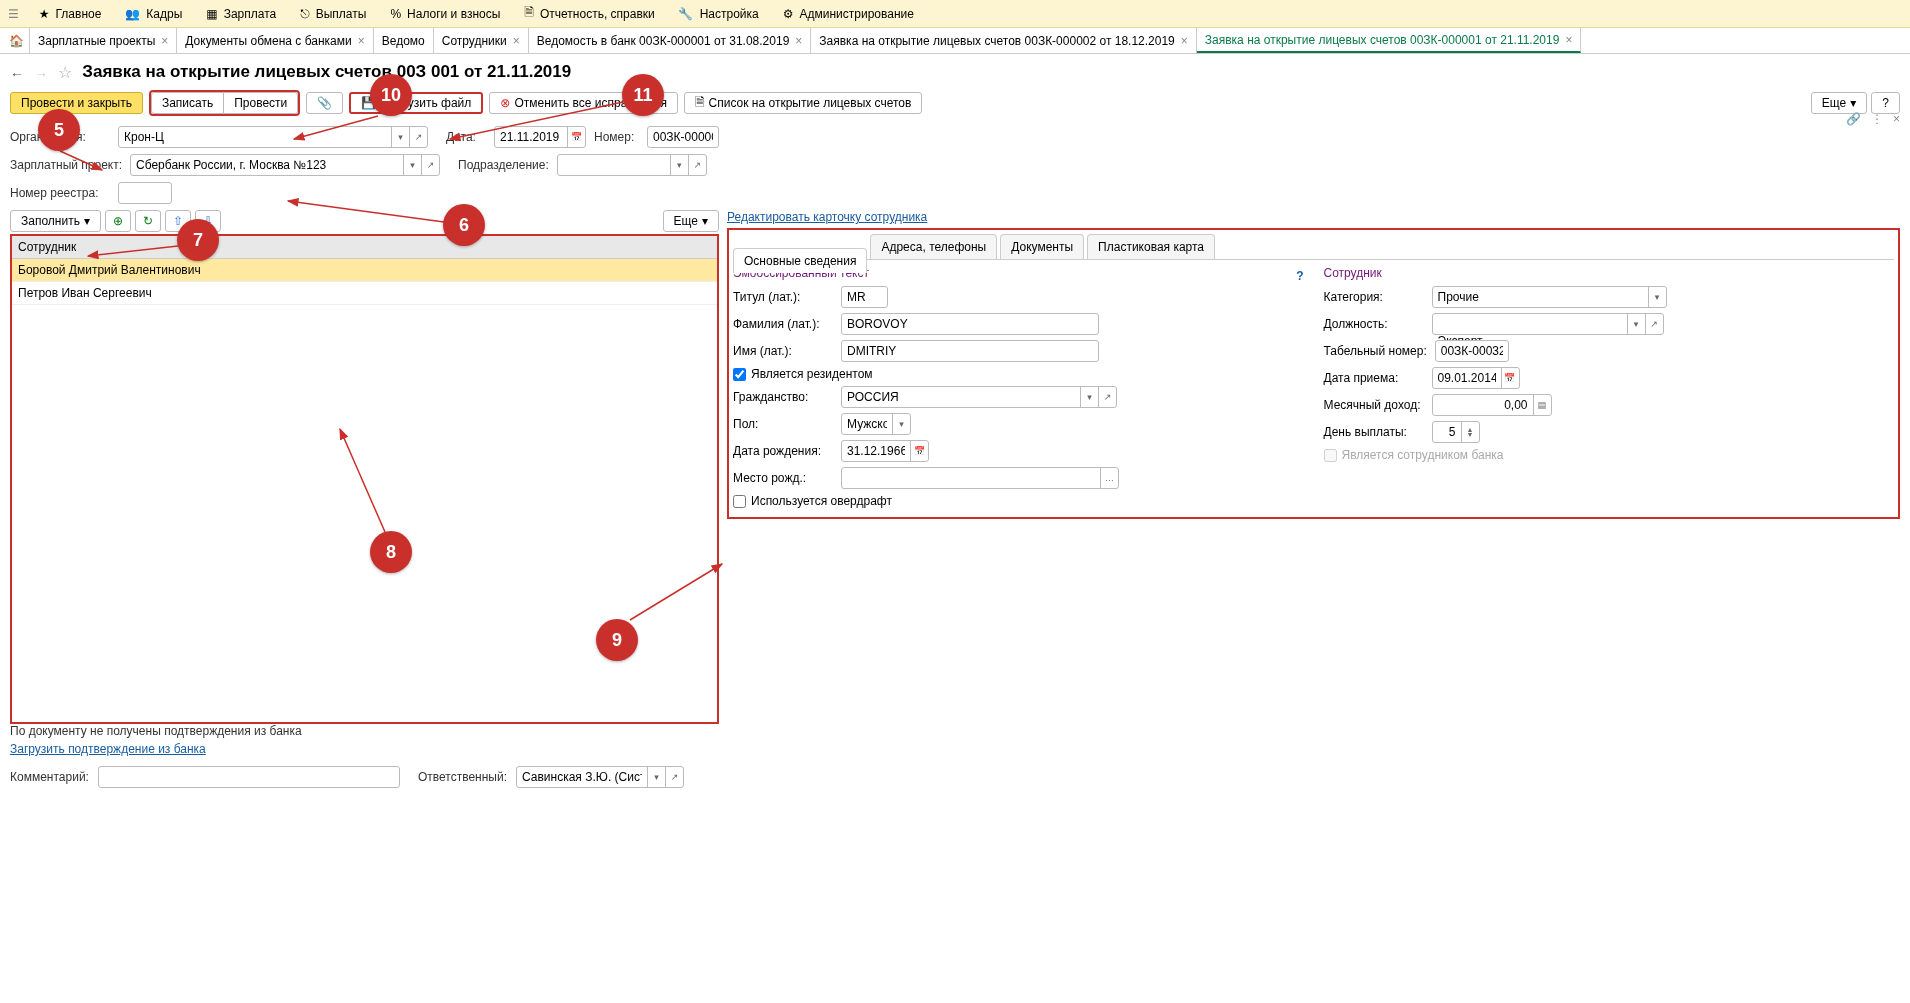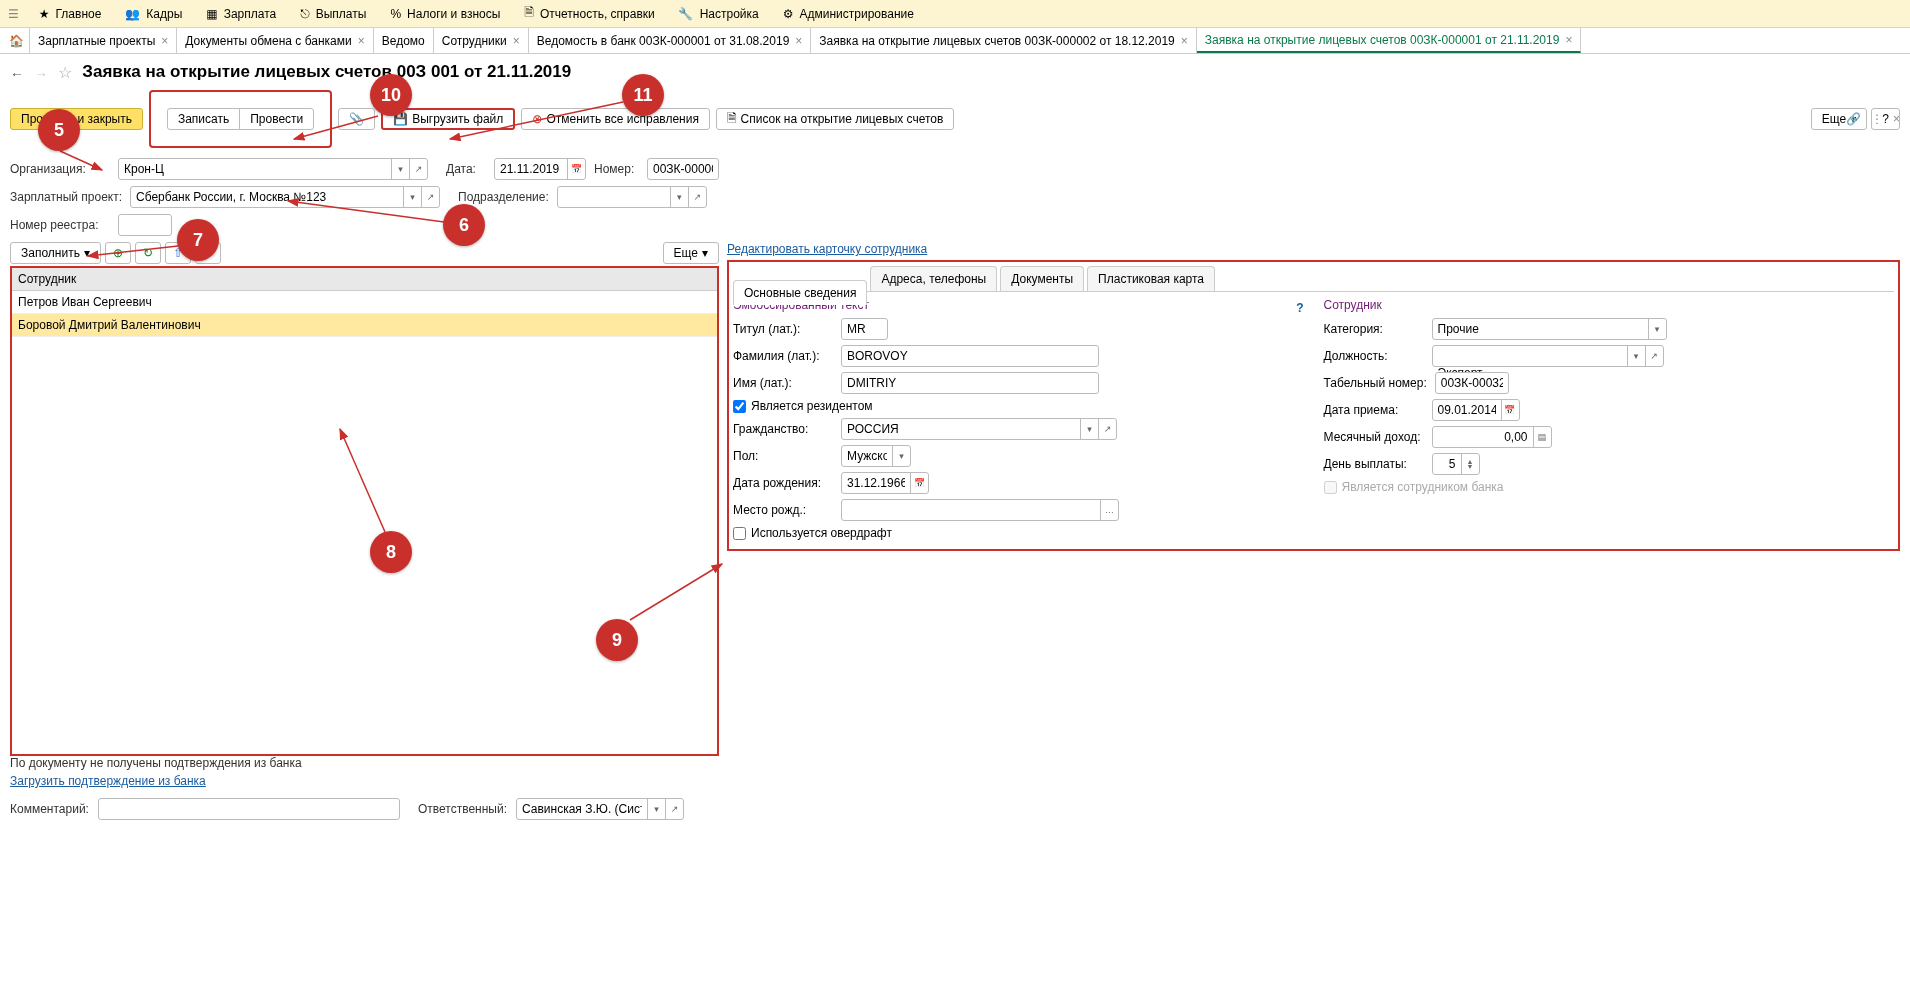--- a/index.html
+++ b/index.html
@@ -141,21 +141,21 @@
   </div>
   <div class="title-row">
     <span class="back-arrow">←</span>
     <span class="fwd-arrow" style="color:#ccc">→</span>
     <span class="star">☆</span>
     <span class="page-title">Заявка на открытие лицевых счетов 00З          001 от 21.11.2019</span>
   </div>
 
   <div class="toolbar">
     <button class="btn yellow">Провести и закрыть</button>
-    <div class="btn-group" style="border:2px solid #c9302c; border-radius:4px; padding:16px;">
+    <div class="btn-group" style="border:2px solid #c9302c; border-radius:4px; padding:0;">
       <button class="btn">Записать</button>
       <button class="btn">Провести</button>
     </div>
     <button class="btn">📎</button>
     <button class="btn" style="border:2px solid #c9302c;">
         <span>💾</span>
         <span>Выгрузить файл</span>
       </button>
     <button class="btn">
         <span class="red-x">⊗</span>
@@ -224,22 +224,22 @@
         <button class="btn icon">
             <span style="color:#2b6cd4">⇧</span>
           </button>
         <button class="btn icon">
             <span style="color:#2b6cd4">⇩</span>
           </button>
         <div class="right"><button class="btn"><span>Еще</span> ▾</button></div>
       </div>
       <div class="emp-table">
         <div class="emp-header">Сотрудник</div>
+        <div class="emp-row sel">Боровой Дмитрий Валентинович</div>
         <div class="emp-row">Петров Иван Сергеевич</div>
-        <div class="emp-row sel">Боровой Дмитрий Валентинович</div>
       </div>
     </div>
 
     <div class="right-col">
       <div style="margin-bottom:4px;"><span class="link">Редактировать карточку сотрудника</span></div>
       <div class="detail-box">
         <div class="tabs2">
           <div class="tab2 active">Основные сведения</div>
           <div class="tab2">Адреса, телефоны</div>
           <div class="tab2">Документы</div>

